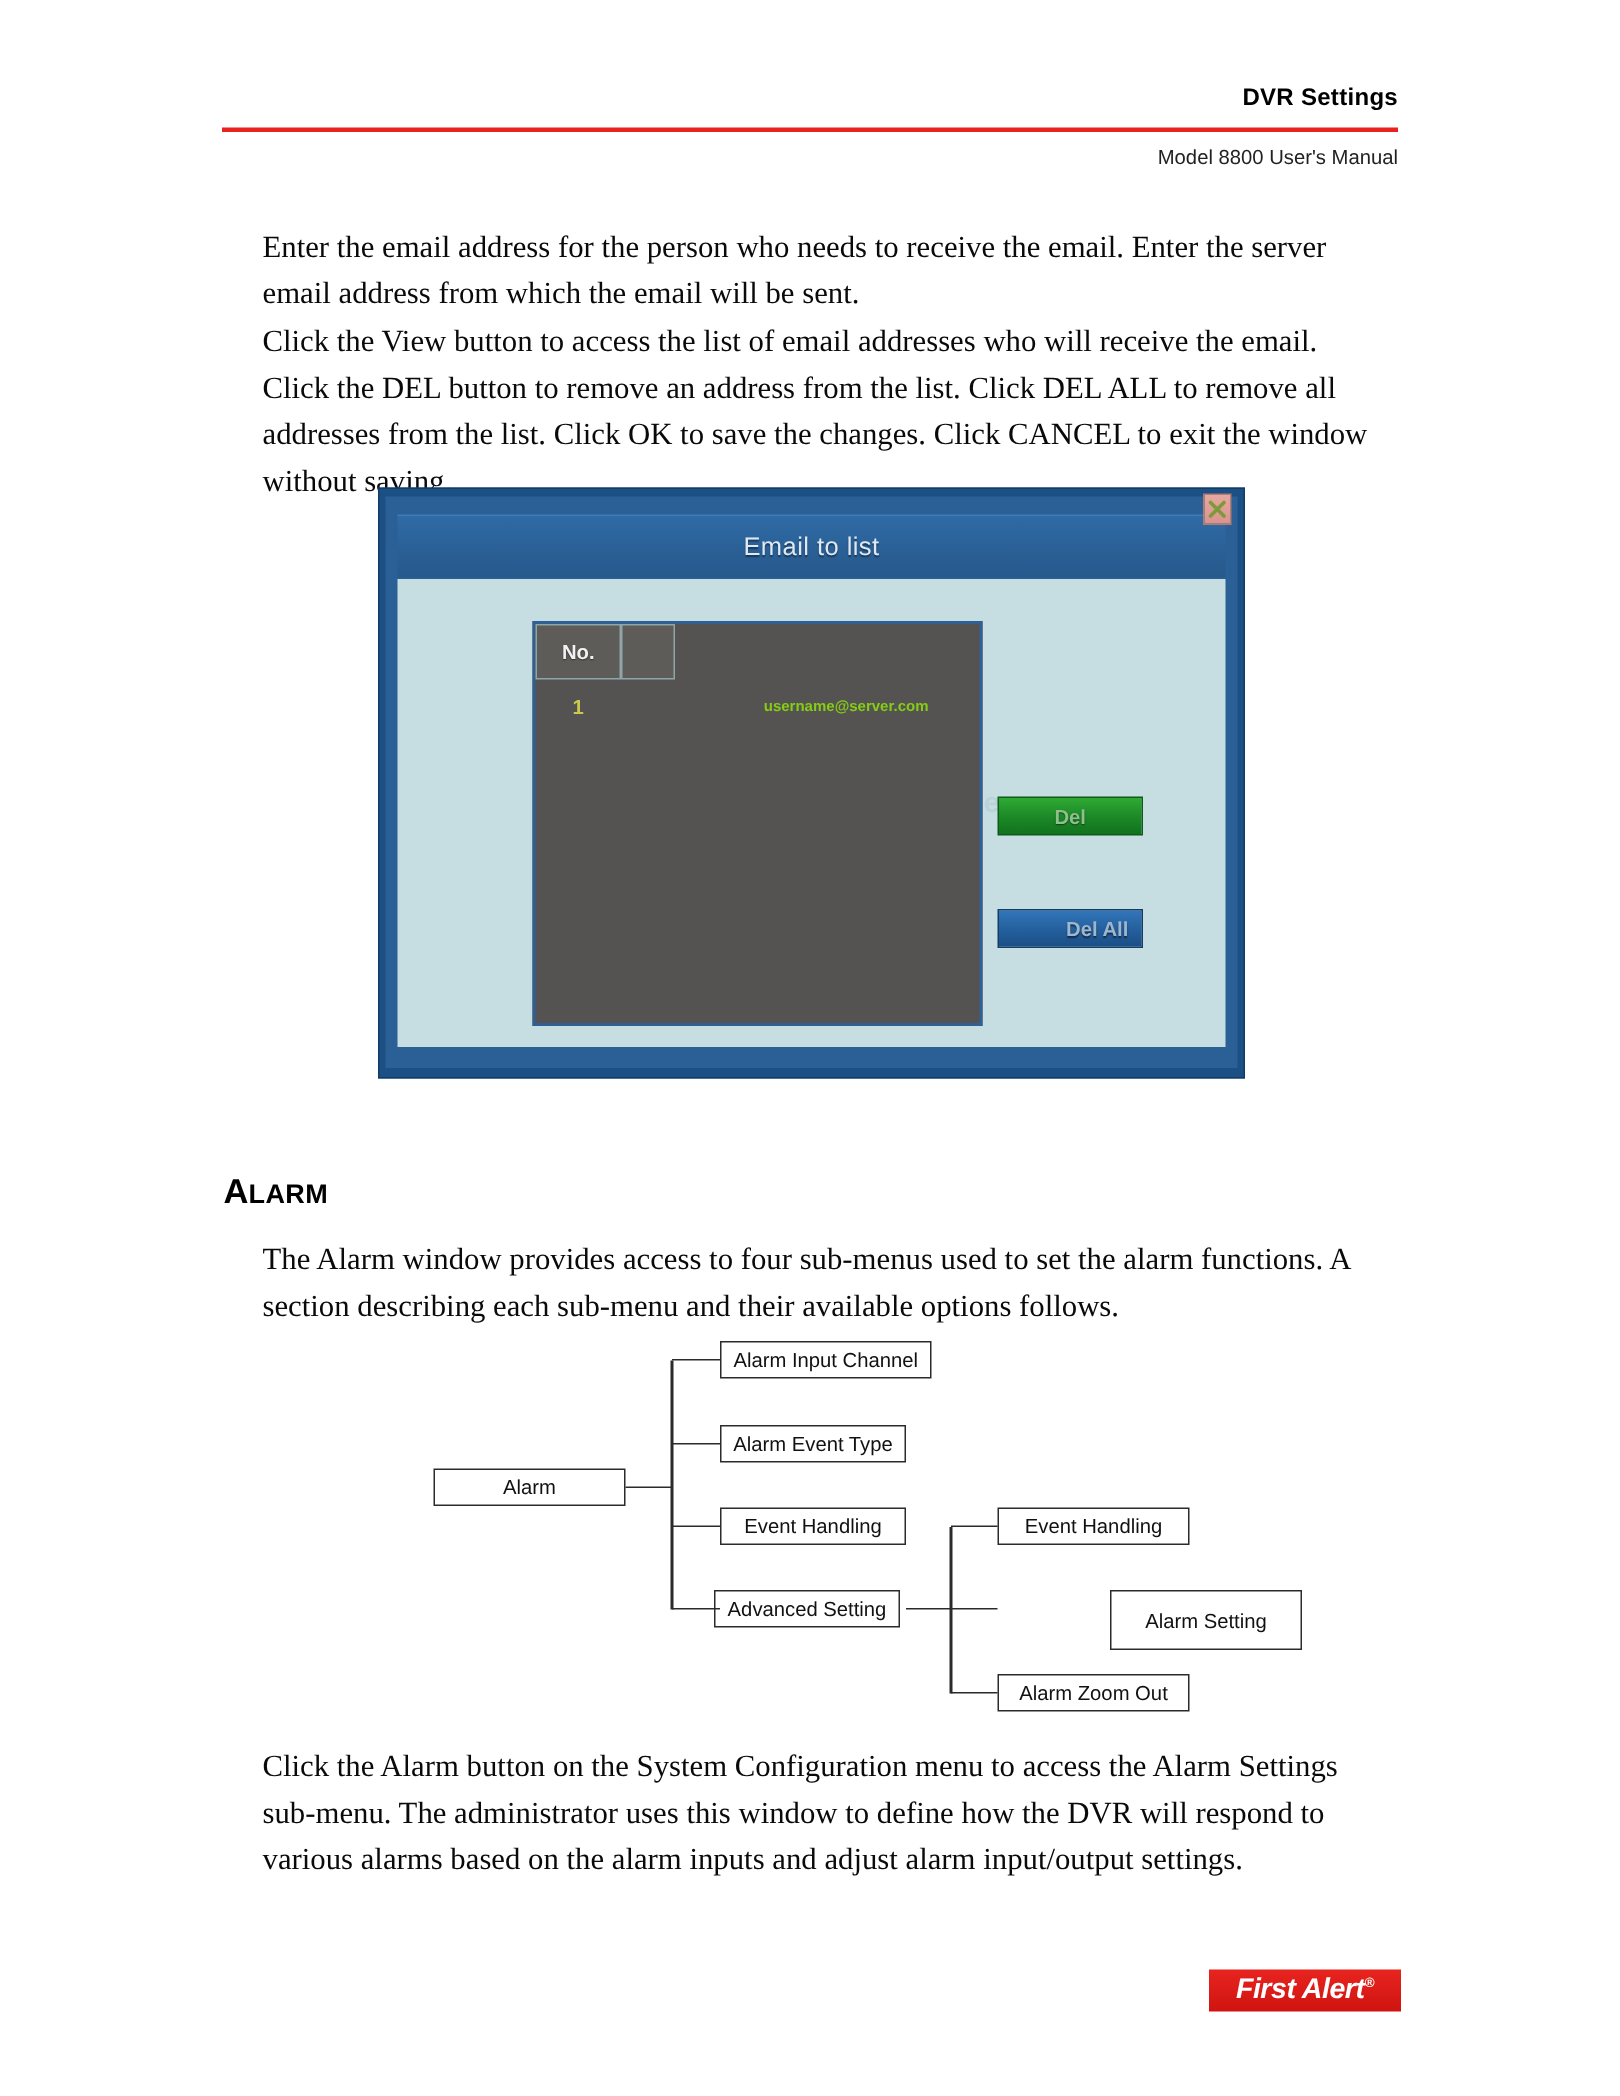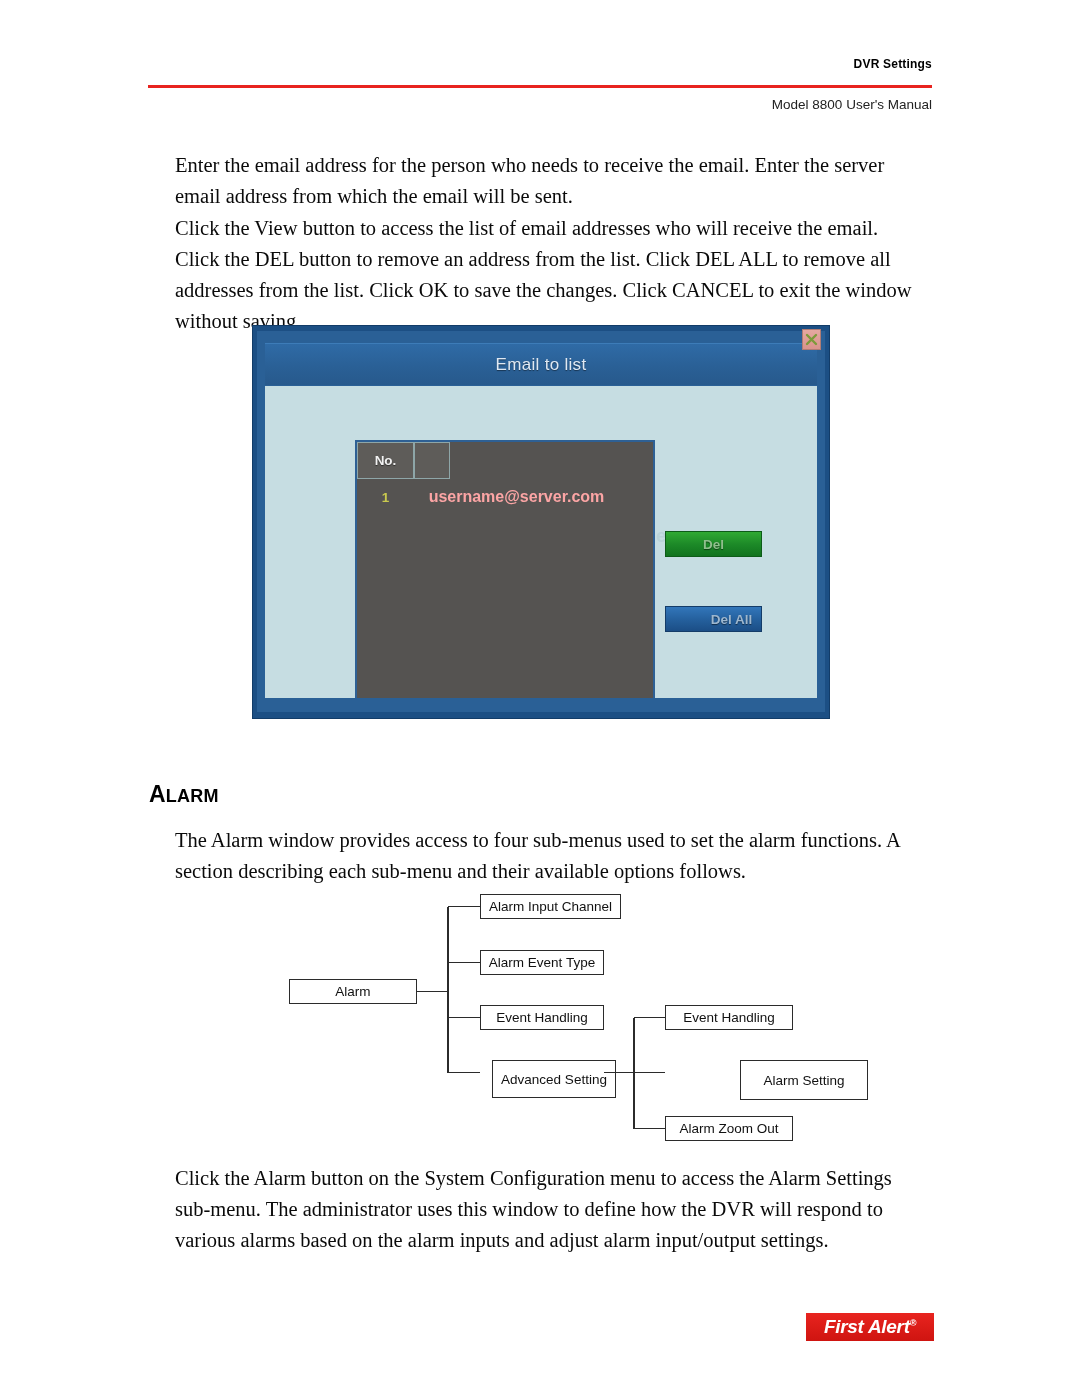--- a/index.html
+++ b/index.html
@@ -7,21 +7,21 @@
     width:1080px;height:1397px;background:#ffffff;
     font-family:"Liberation Serif", serif;
     position:relative;overflow:hidden;
   }
 
   
   #header{position:absolute;left:0;top:0;width:1080px;height:120px;}
   #header-title{
     position:absolute;right:148px;top:58px;
     font-family:"Liberation Sans", sans-serif;
-    font-size:12px;font-weight:bold;color:#000;letter-spacing:.2px;
+    font-size:16px;font-weight:bold;color:#000;letter-spacing:.2px;
     text-align:right;line-height:1;
   }
   #header-rule{
     position:absolute;left:148px;top:85px;width:784px;height:3px;
     background:#e8231f;
   }
   #header-subtitle{
     position:absolute;right:148px;top:98px;
     font-family:"Liberation Sans", sans-serif;
     font-size:13.5px;color:#222;text-align:right;line-height:1;
@@ -95,21 +95,20 @@
     line-height:300px;
     text-align:center;
     white-space:nowrap;
     pointer-events:none;
   }
   #dvr-table{
     position:absolute;left:90px;top:28px;width:300px;height:270px;
     background:#555351;
     border:2px solid #2e6094;
     box-sizing:border-box;
-    margin-top:26px;
   }
   #dvr-thead{
     position:absolute;left:0;top:0;right:0;height:37px;
     display:flex;
   }
   .dvr-th{
     background:#5e5c59;
     border:1px solid #8ea6a8;
     box-sizing:border-box;
     display:flex;align-items:center;justify-content:center;
@@ -123,23 +122,23 @@
   #dvr-row{
     position:absolute;left:0;top:38px;right:0;height:34px;
     display:flex;align-items:center;
   }
   #dvr-cell-no{
     width:57px;text-align:center;
     font-family:"Liberation Sans", sans-serif;
     font-size:13.5px;font-weight:bold;color:#c9c94e;
   }
   #dvr-cell-email{
-    flex:1;text-align:center;
-    font-family:"Liberation Sans", sans-serif;
-    font-size:16px;font-weight:bold;color:#fca5a5;
+    flex:1;text-align:right;
+    font-family:"Liberation Sans", sans-serif;
+    font-size:10px;font-weight:bold;color:#84cc16;
     padding-right:34px;
   }
   .dvr-btn{
     position:absolute;left:400px;width:97px;height:26px;
     display:flex;align-items:center;justify-content:center;
     font-family:"Liberation Sans", sans-serif;
     font-size:13.5px;font-weight:bold;color:#a9c4bb;
     text-shadow:0 1px 1px rgba(0,0,0,.5);
     box-sizing:border-box;
   }
@@ -237,21 +236,21 @@
 <div id="tree">
     <div class="tbox" style="left: 289px; top: 979px; width: 128px; height: 25px;">Alarm</div>
     <div class="tline" style="left: 417px; top: 990.85px; width: 31px; height: 1.3px;"></div>
     <div class="tline" style="left: 447.35px; top: 906.5px; width: 1.3px; height: 166px;"></div>
     <div class="tbox" style="left: 480px; top: 894px; width: 141px; height: 25px;">Alarm Input Channel</div>
     <div class="tline" style="left: 448px; top: 905.85px; width: 32px; height: 1.3px;"></div>
     <div class="tbox" style="left: 480px; top: 950px; width: 124px; height: 25px;">Alarm Event Type</div>
     <div class="tline" style="left: 448px; top: 961.85px; width: 32px; height: 1.3px;"></div>
     <div class="tbox" style="left: 480px; top: 1005px; width: 124px; height: 25px;">Event Handling</div>
     <div class="tline" style="left: 448px; top: 1016.85px; width: 32px; height: 1.3px;"></div>
-    <div class="tbox" style="left: 492px; top: 1060px; width: 124px; height: 38px;">Advanced Setting</div>
+    <div class="tbox" style="left: 476px; top: 1060px; width: 124px; height: 25px;">Advanced Setting</div>
     <div class="tline" style="left: 448px; top: 1071.85px; width: 32px; height: 1.3px;"></div>
     <div class="tline" style="left: 604px; top: 1071.85px; width: 30px; height: 1.3px;"></div>
     <div class="tline" style="left: 633.35px; top: 1017.5px; width: 1.3px; height: 111px;"></div>
     <div class="tbox" style="left: 665px; top: 1005px; width: 128px; height: 25px;">Event Handling</div>
     <div class="tline" style="left: 634px; top: 1016.85px; width: 31px; height: 1.3px;"></div>
     <div class="tbox" style="left: 700px; top: 1060px; width: 128px; height: 40px; margin-left: 40px;">Alarm Setting</div>
     <div class="tline" style="left: 634px; top: 1071.85px; width: 31px; height: 1.3px;"></div>
     <div class="tbox" style="left: 665px; top: 1116px; width: 128px; height: 25px;">Alarm Zoom Out</div>
     <div class="tline" style="left: 634px; top: 1127.85px; width: 31px; height: 1.3px;"></div>
   </div>

